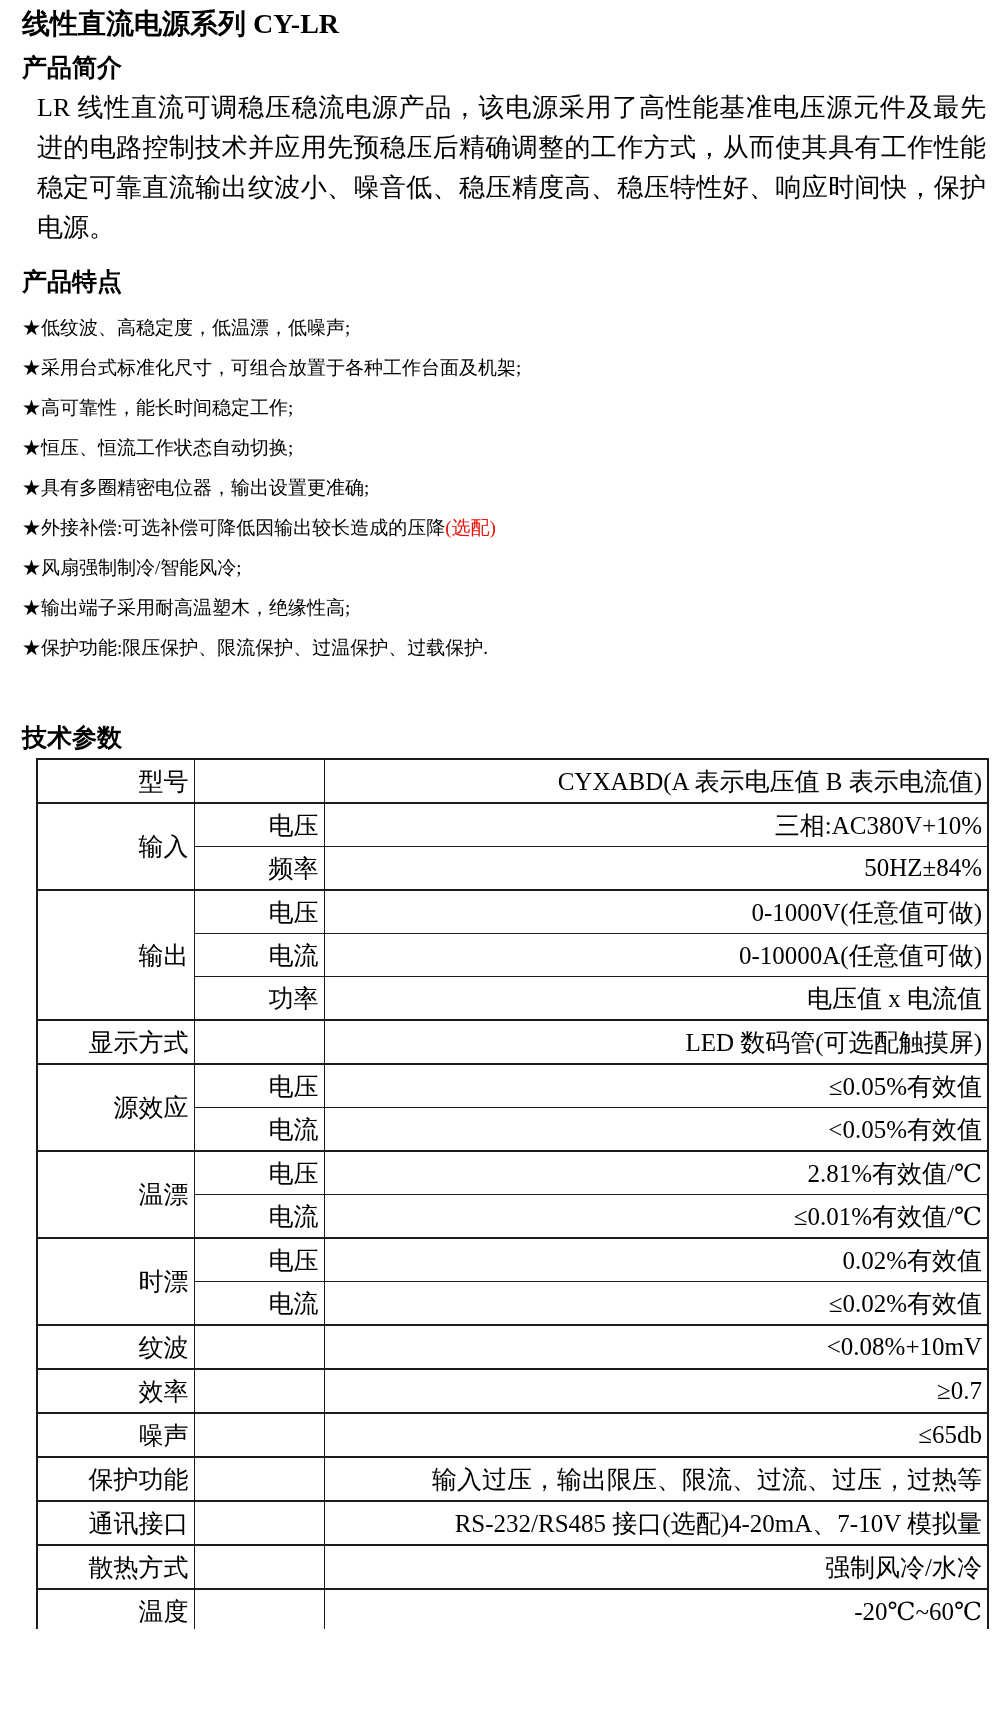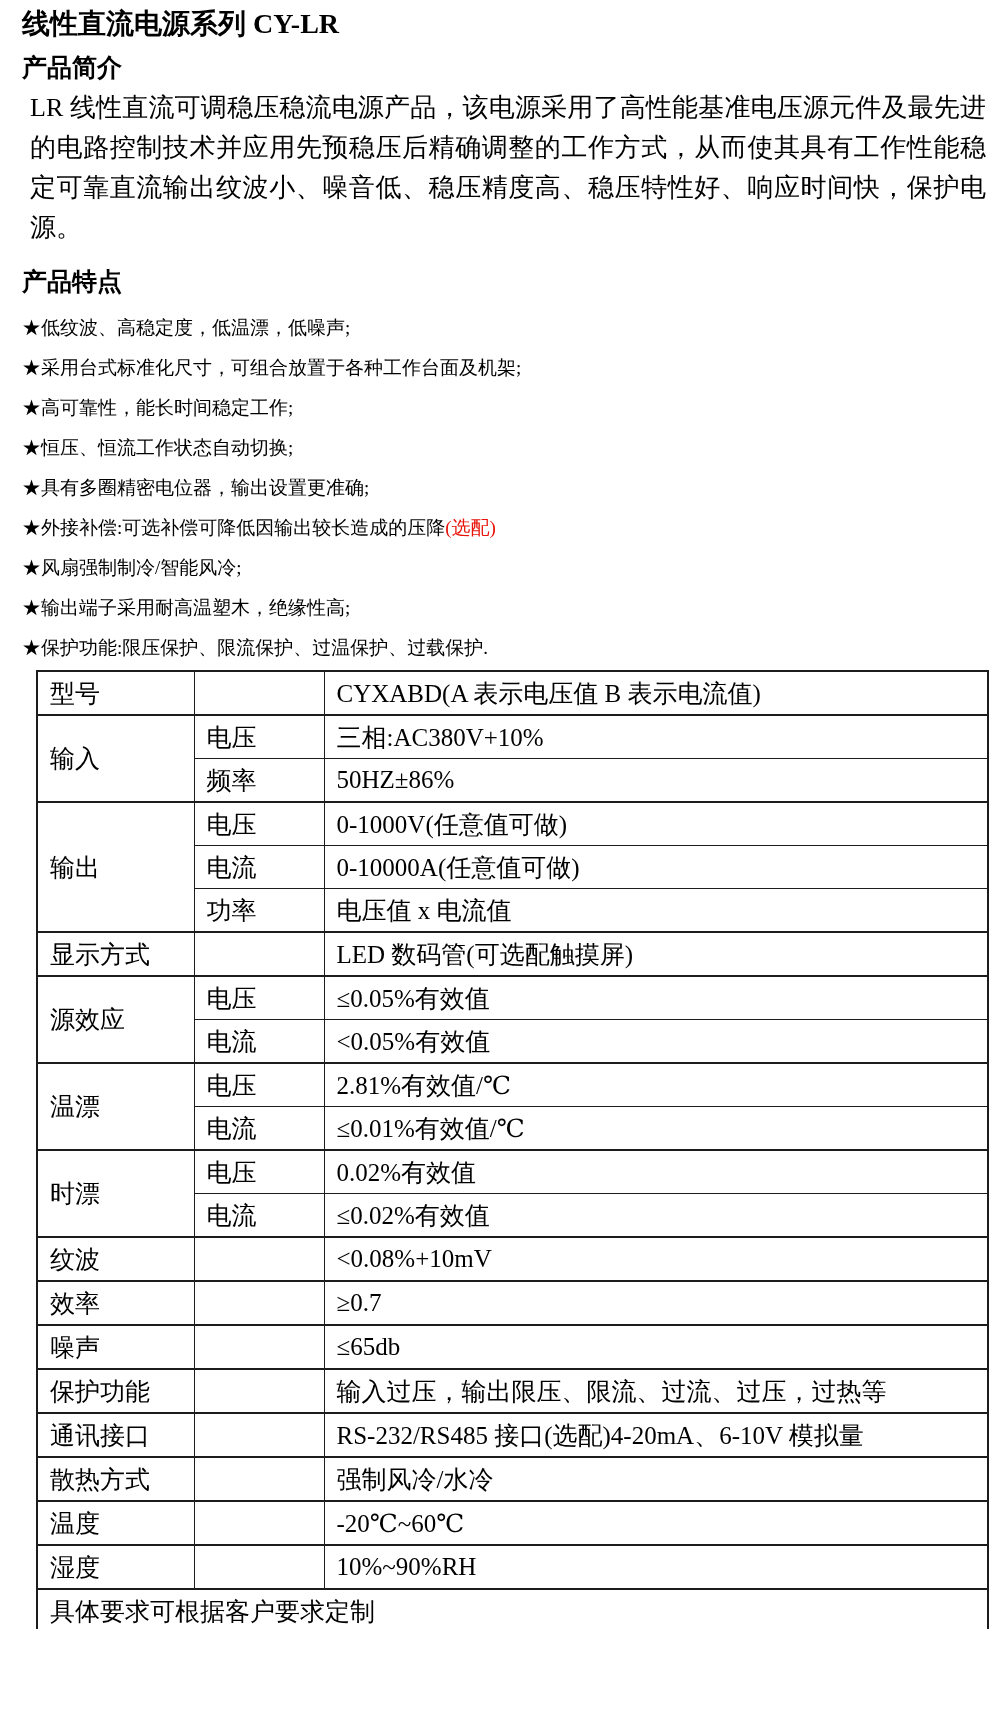--- a/index.html
+++ b/index.html
@@ -8,35 +8,35 @@
     font-family:"Liberation Serif","DejaVu Serif",serif;
     color:#000;
   }
   .page { box-sizing:border-box; width:1000px; height:1629px; padding:0 14px 0 22px; overflow:hidden; }
 
   h1.doc-title { margin:0; padding-top:6px; font-size:28px; line-height:36px; font-weight:bold; }
   h2.sec-h { margin:8px 0 0 0; font-size:25px; line-height:36px; font-weight:bold; }
   h2.feat-h { margin-top:16px; }
   h2.specs-h { margin-top:52px; }
 
-  p.intro { margin:2px 0 0 8px; font-size:26px; line-height:40px; text-align:justify; }
+  p.intro { margin:2px 0 0 15px; font-size:26px; line-height:40px; text-align:justify; }
 
   .features { margin-top:8px; }
   .feat { font-size:19px; line-height:40px; white-space:nowrap; }
   .feat .opt-red { color:#e8120a; }
 
   table.specs {
     border-collapse:collapse; table-layout:fixed;
     width:951px; margin:2px 0 0 14px;
     border:2px solid #1c1c1c;
   }
   table.specs td {
     border:1px solid #1c1c1c;
-    height:42px; padding:0 12px;
-    text-align:left; vertical-align:middle;
+    height:42px; padding:0 5px;
+    text-align:right; vertical-align:middle;
     font-size:25px; overflow:hidden; white-space:nowrap;
   }
   table.specs tr.gs > td { border-top:2px solid #1c1c1c; }
   col.c1 { width:157px; } col.c2 { width:130px; } col.c3 { width:664px; }
 </style>
 </head>
 <body>
 
 <div class="page">
 
@@ -51,20 +51,21 @@
     <div class="feat"><span>★采用台式标准化尺寸，可组合放置于各种工作台面及机架;</span></div>
     <div class="feat"><span>★高可靠性，能长时间稳定工作;</span></div>
     <div class="feat"><span>★恒压、恒流工作状态自动切换;</span></div>
     <div class="feat"><span>★具有多圈精密电位器，输出设置更准确;</span></div>
     <div class="feat"><span>★外接补偿:可选补偿可降低因输出较长造成的压降</span><span class="opt-red">(选配)</span></div>
     <div class="feat"><span>★风扇强制制冷/智能风冷;</span></div>
     <div class="feat"><span>★输出端子采用耐高温塑木，绝缘性高;</span></div>
     <div class="feat"><span>★保护功能:限压保护、限流保护、过温保护、过载保护.</span></div>
   </div>
 
+  <h2 class="sec-h specs-h">技术参数</h2>
 
   <table class="specs">
     <colgroup>
         <col class="c1">
         <col class="c2">
         <col class="c3">
       </colgroup>
 
     <tbody>
         <tr class="gs">
@@ -73,21 +74,21 @@
       <td>CYXABD(A 表示电压值 B 表示电流值)</td>
     </tr>
 
     <tr class="gs">
       <td rowspan="2">输入</td>
       <td>电压</td>
       <td>三相:AC380V+10%</td>
     </tr>
     <tr>
       <td>频率</td>
-      <td>50HZ±86%</td>
+      <td>50HZ±84%</td>
     </tr>
 
     <tr class="gs">
       <td rowspan="3">输出</td>
       <td>电压</td>
       <td>0-1000V(任意值可做)</td>
     </tr>
     <tr>
       <td>电流</td>
       <td>0-10000A(任意值可做)</td>
@@ -149,21 +150,21 @@
       <td>≤65db</td>
     </tr>
     <tr class="gs">
       <td>保护功能</td>
       <td></td>
       <td>输入过压，输出限压、限流、过流、过压，过热等</td>
     </tr>
     <tr class="gs">
       <td>通讯接口</td>
       <td></td>
-      <td>RS-232/RS485 接口(选配)4-20mA、6-10V 模拟量</td>
+      <td>RS-232/RS485 接口(选配)4-20mA、7-10V 模拟量</td>
     </tr>
     <tr class="gs">
       <td>散热方式</td>
       <td></td>
       <td>强制风冷/水冷</td>
     </tr>
     <tr class="gs">
       <td>温度</td>
       <td></td>
       <td>-20℃~60℃</td>

